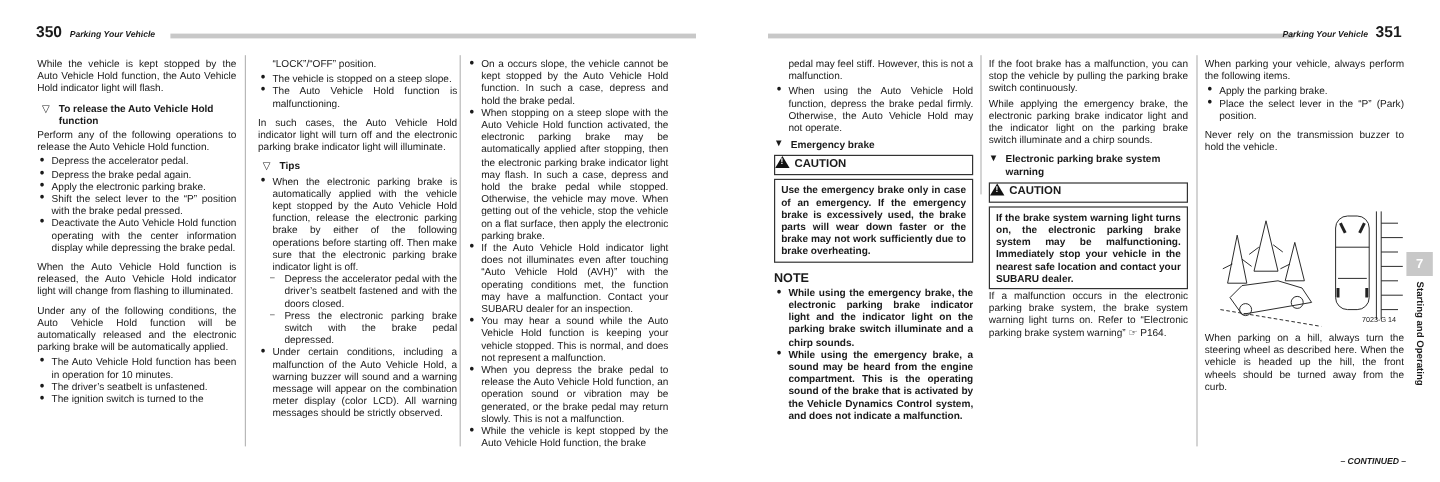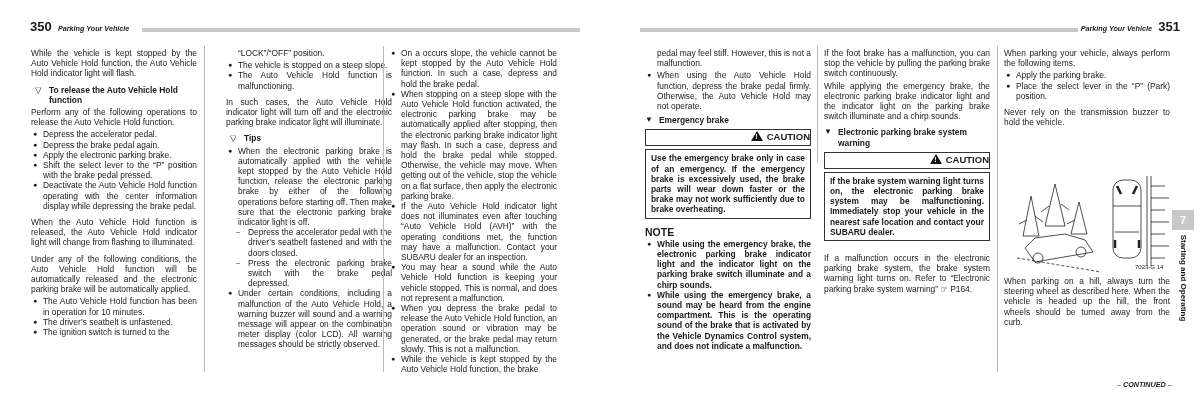--- a/index.html
+++ b/index.html
@@ -22,21 +22,21 @@
   li { position: relative; padding-left: 12px; text-align: justify; }
   li .bullet { position: absolute; left: 2px; top: 0; font-size: 7px; }
   li.dash { padding-left: 22px; }
   li.dash .bullet { left: 10px; }
   ul.bold li { font-weight: bold; }
   .sub-h { font-weight: bold; padding-left: 18px; position: relative; margin: 4px 0 2px 0; }
   .sub-h .tri { position: absolute; left: 4px; font-weight: normal; }
   .sec-h { font-weight: bold; padding-left: 14px; position: relative; margin: 4px 0 4px 0; }
   .sec-h .tri { position: absolute; left: 0; font-size: 8px; }
 
-  .caution-title { border: 1.5px solid #333; text-align: right; font-weight: bold; font-size: 9.5px; line-height: 14px; height: 17px; margin-top: 2px; }
+  .caution-title { border: 1.5px solid #333; text-align: left; font-weight: bold; font-size: 9.5px; line-height: 14px; height: 17px; margin-top: 2px; }
   .caution-title .warn { display: inline-block; width: 0; height: 0; border-left: 6px solid transparent; border-right: 6px solid transparent; border-bottom: 10px solid #111; vertical-align: -1px; margin-right: 4px; position: relative; }
   .caution-title .warn::after { content: "!"; position: absolute; left: -1.5px; top: 1px; color: #fff; font-size: 7px; line-height: 9px; }
   .caution-body { border: 1px solid #333; border-top: none; margin-top: 3px; border-top: 1px solid #333; padding: 3px 5px; font-weight: bold; text-align: justify; }
 
   .note-h { font-weight: bold; font-size: 10.5px; margin: 8px 0 2px 0; }
 
   .parking-h { font-weight: bold; font-size: 11px; line-height: 13px; margin-bottom: 2px; }
   .parking-h .sq { display: inline-block; width: 8px; height: 8px; background: #111; margin-right: 4px; }
 
   .tab { position: absolute; left: 1172px; top: 210px; width: 22px; height: 20px; background: #c8c8c8; color: #fff; font-weight: bold; font-size: 11px; text-align: center; line-height: 20px; }
@@ -52,21 +52,21 @@
 <body>
 
 <div class="header hl">
   <span class="num">350</span>
   <span class="ttl" style="margin-left:4px;">Parking Your Vehicle</span>
   <div class="bar" style="left:112px; right:-30px;"></div>
 </div>
 
 <div class="header hr">
   <div class="bar" style="left:0; right:102px;"></div>
-  <span style="position:absolute; right:0; top:0; white-space:nowrap;">
+  <span style="position:absolute; right:12px; top:0; white-space:nowrap;">
     <span class="ttl">Parking Your Vehicle</span>
     <span class="num" style="margin-left:4px;">351</span>
   </span>
 </div>
 
 <div class="col" style="left:31px; width:166px;">
   <p>While the vehicle is kept stopped by the Auto Vehicle Hold function, the Auto Vehicle Hold indicator light will flash.</p>
   <div class="sub-h"><span class="tri">▽</span><span>To release the Auto Vehicle Hold function</span></div>
   <p class="tight">Perform any of the following operations to release the Auto Vehicle Hold function.</p>
   <ul style="margin-bottom:6px;">
@@ -79,21 +79,21 @@
   <p>When the Auto Vehicle Hold function is released, the Auto Vehicle Hold indicator light will change from flashing to illuminated.</p>
   <p class="tight">Under any of the following conditions, the Auto Vehicle Hold function will be automatically released and the electronic parking brake will be automatically applied.</p>
   <ul>
     <li><span class="bullet">●</span><span>The Auto Vehicle Hold function has been in operation for 10 minutes.</span></li>
     <li><span class="bullet">●</span><span>The driver’s seatbelt is unfastened.</span></li>
     <li><span class="bullet">●</span><span>The ignition switch is turned to the</span></li>
   </ul>
 </div>
 <div class="divider" style="left:204px; top:46px; height:326px;"></div>
 
-<div class="col" style="left:226px; width:166px;">
+<div class="col" style="left:215px; width:166px;">
   <p class="tight" style="padding-left:12px;">“LOCK”/“OFF” position.</p>
   <ul style="margin-bottom:6px;">
     <li><span class="bullet">●</span><span>The vehicle is stopped on a steep slope.</span></li>
     <li><span class="bullet">●</span><span>The Auto Vehicle Hold function is malfunctioning.</span></li>
   </ul>
   <p>In such cases, the Auto Vehicle Hold indicator light will turn off and the electronic parking brake indicator light will illuminate.</p>
   <div class="sub-h"><span class="tri">▽</span><span>Tips</span></div>
   <ul>
     <li><span class="bullet">●</span><span>When the electronic parking brake is automatically applied with the vehicle kept stopped by the Auto Vehicle Hold function, release the electronic parking brake by either of the following operations before starting off. Then make sure that the electronic parking brake indicator light is off.</span></li>
     <li class="dash"><span class="bullet">–</span><span>Depress the accelerator pedal with the driver’s seatbelt fastened and with the doors closed.</span></li>
@@ -128,21 +128,21 @@
     <li><span class="bullet">●</span><span>While using the emergency brake, a sound may be heard from the engine compartment. This is the operating sound of the brake that is activated by the Vehicle Dynamics Control system, and does not indicate a malfunction.</span></li>
   </ul>
 </div>
 <div class="divider" style="left:817px; top:46px; height:116px;"></div>
 
 <div class="col" style="left:824px; width:166px;">
   <p class="tight">If the foot brake has a malfunction, you can stop the vehicle by pulling the parking brake switch continuously.</p>
   <p>While applying the emergency brake, the electronic parking brake indicator light and the indicator light on the parking brake switch illuminate and a chirp sounds.</p>
   <div class="sec-h"><span class="tri">▼</span><span>Electronic parking brake system warning</span></div>
   <div class="caution-title"><span class="warn"></span><span>CAUTION</span></div>
-  <div class="caution-body" style="margin-bottom:12px;">If the brake system warning light turns on, the electronic parking brake system may be malfunctioning. Immediately stop your vehicle in the nearest safe location and contact your SUBARU dealer.</div>
+  <div class="caution-body" style="margin-bottom:0;">If the brake system warning light turns on, the electronic parking brake system may be malfunctioning. Immediately stop your vehicle in the nearest safe location and contact your SUBARU dealer.</div>
   <p>If a malfunction occurs in the electronic parking brake system, the brake system warning light turns on. Refer to “Electronic parking brake system warning” ☞ P164.</p>
 </div>
 <div class="divider" style="left:997px; top:46px; height:326px;"></div>
 
 <div class="col" style="left:1004px; width:166px;">
   <p class="tight">When parking your vehicle, always perform the following items.</p>
   <ul style="margin-bottom:6px;">
     <li><span class="bullet">●</span><span>Apply the parking brake.</span></li>
     <li><span class="bullet">●</span><span>Place the select lever in the “P” (Park) position.</span></li>
   </ul>

